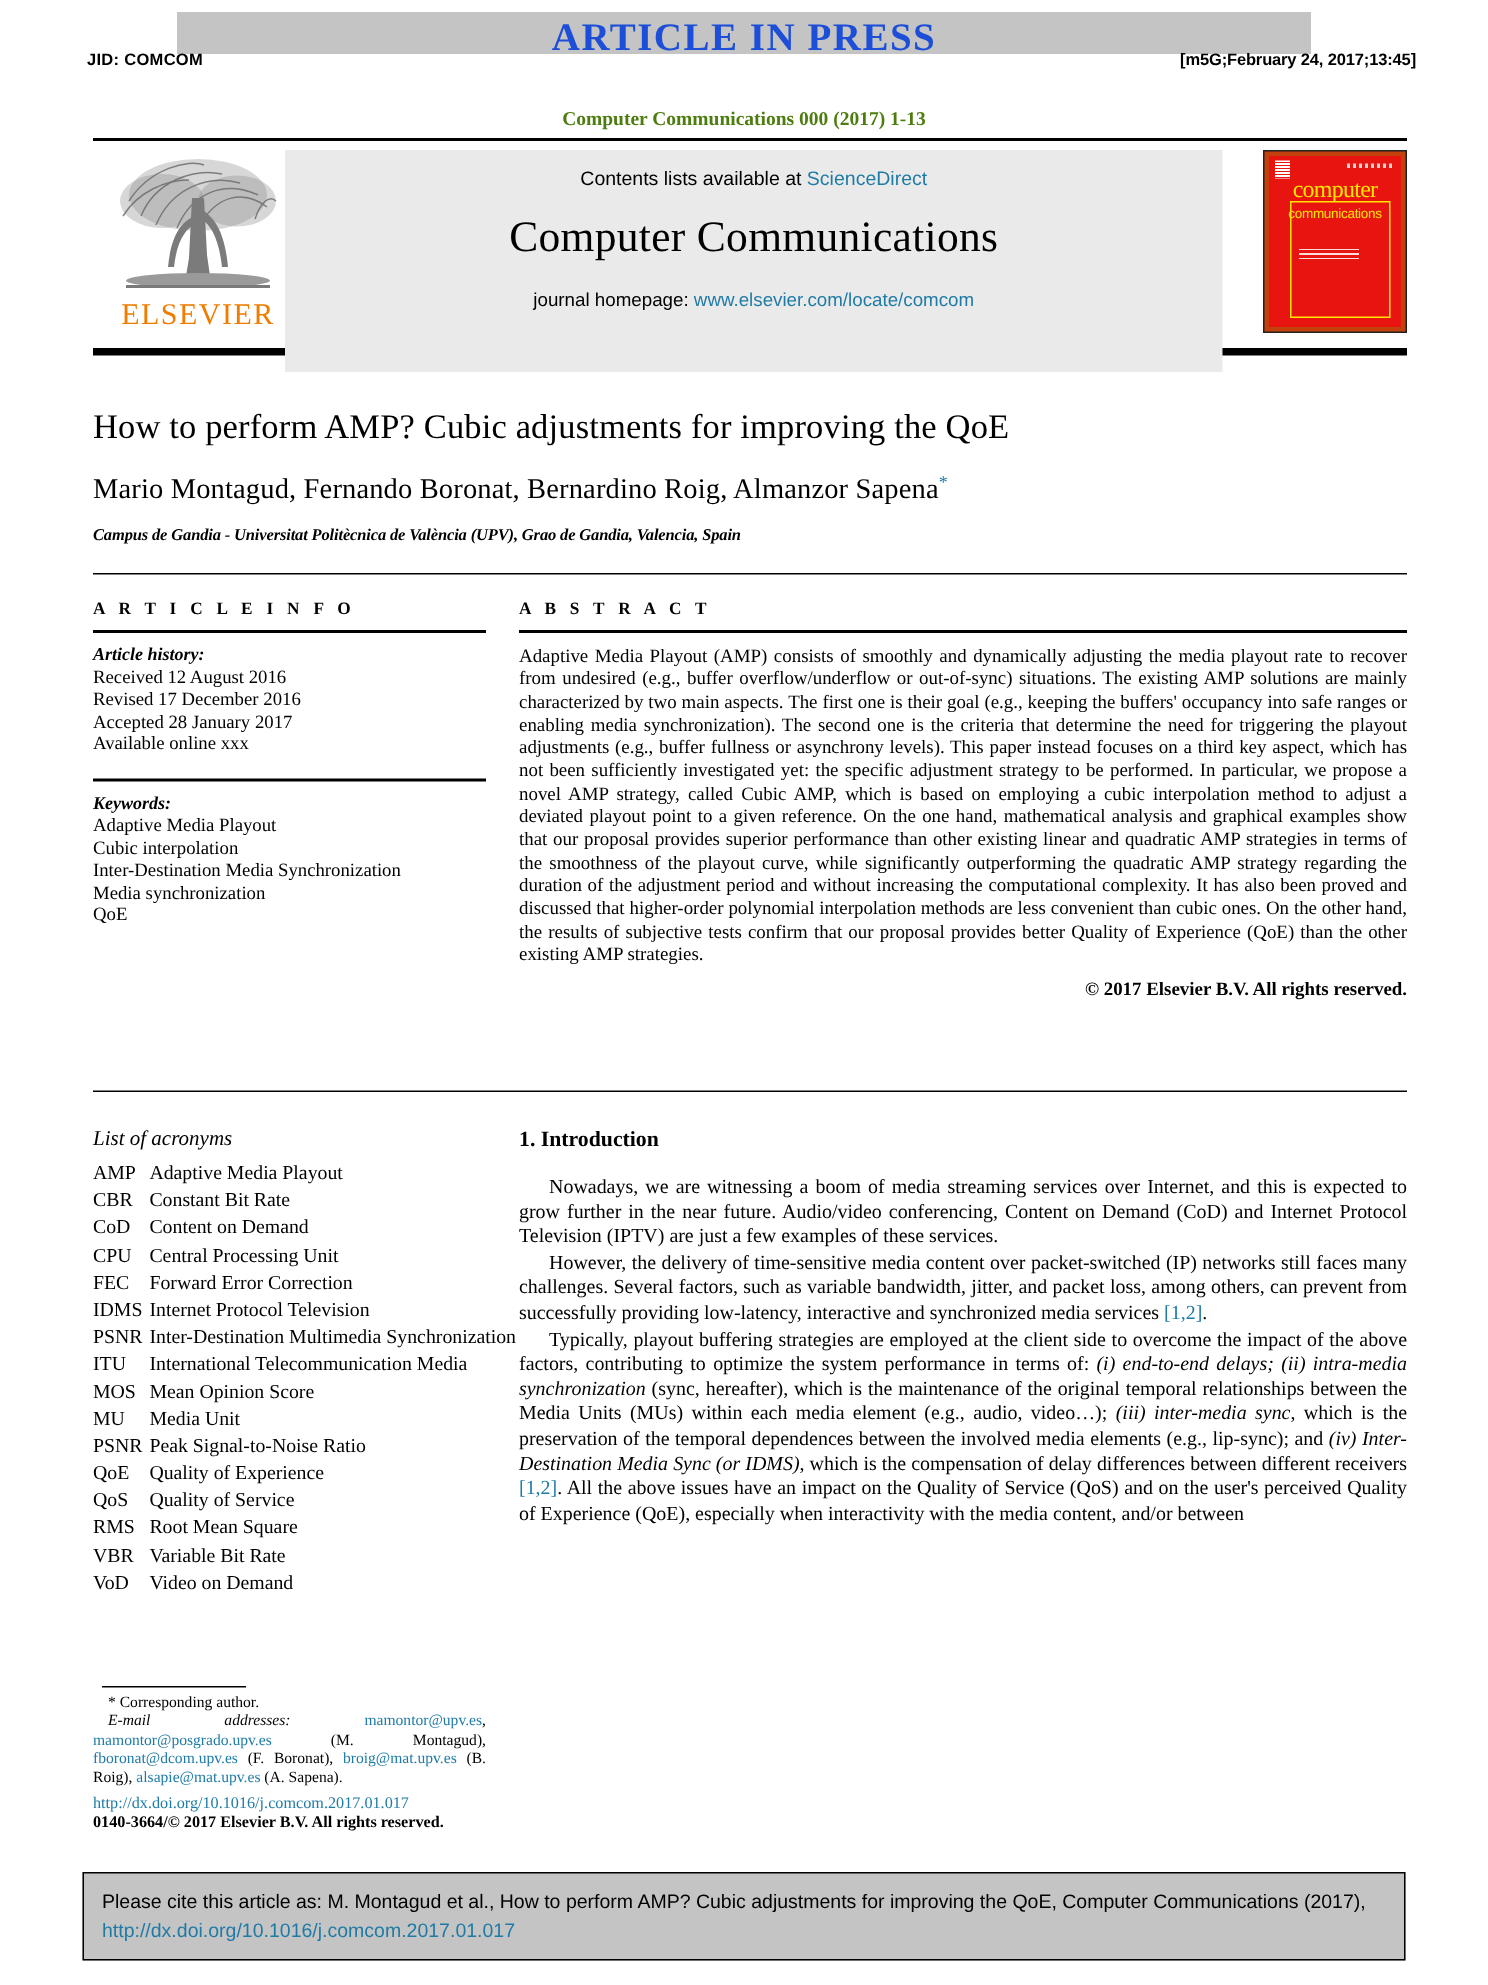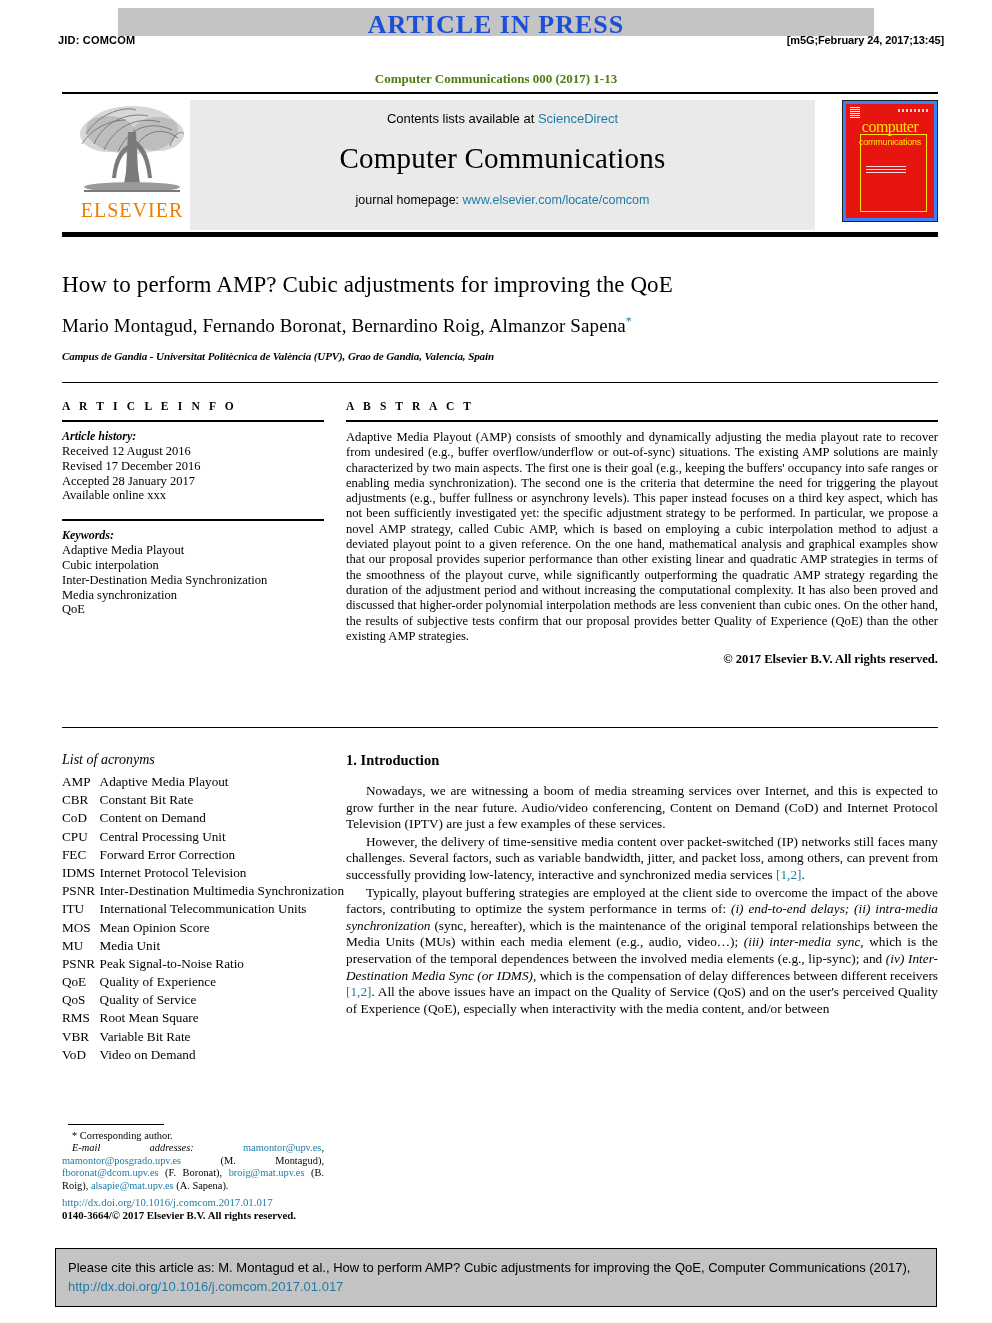--- a/index.html
+++ b/index.html
@@ -101,21 +101,21 @@
     font-family: "Liberation Serif", serif;
     font-size: 20px;
     letter-spacing: 1px;
     color: #ef7d00;
   }
   .mast-center {
     position: absolute;
     left: 128px;
     top: 0;
     width: 625px;
-    height: 130px;
+    height: 148px;
     background: #eaeaea;
   }
   .contents-line {
     text-align: center;
     font-family: "Liberation Sans", sans-serif;
     font-size: 13px;
     padding-top: 11px;
   }
   .contents-line a, .homepage-line a { color:#1f7ba6; text-decoration:none; }
   .journal-title {
@@ -130,21 +130,21 @@
     font-size: 12.5px;
     margin-top: 18px;
   }
   .cover-thumb {
     position: absolute;
     right: 0;
     top: 0;
     width: 96px;
     height: 122px;
     border: 1px solid #222;
-    background: #3b82f6;
+    background: #c2410c;
     box-sizing: border-box;
     padding: 3px;
   }
   .cover-inner {
     position: relative;
     width: 100%;
     height: 100%;
     background: #e8140f;
     overflow: hidden;
   }
@@ -470,21 +470,21 @@
     <tr>
           <td class="acr-key">IDMS</td>
           <td>Internet Protocol Television</td>
         </tr>
     <tr>
           <td class="acr-key">PSNR</td>
           <td>Inter-Destination Multimedia Synchronization</td>
         </tr>
     <tr>
           <td class="acr-key">ITU</td>
-          <td>International Telecommunication Units</td>
+          <td>International Telecommunication Media</td>
         </tr>
     <tr>
           <td class="acr-key">MOS</td>
           <td>Mean Opinion Score</td>
         </tr>
     <tr>
           <td class="acr-key">MU</td>
           <td>Media Unit</td>
         </tr>
     <tr>

